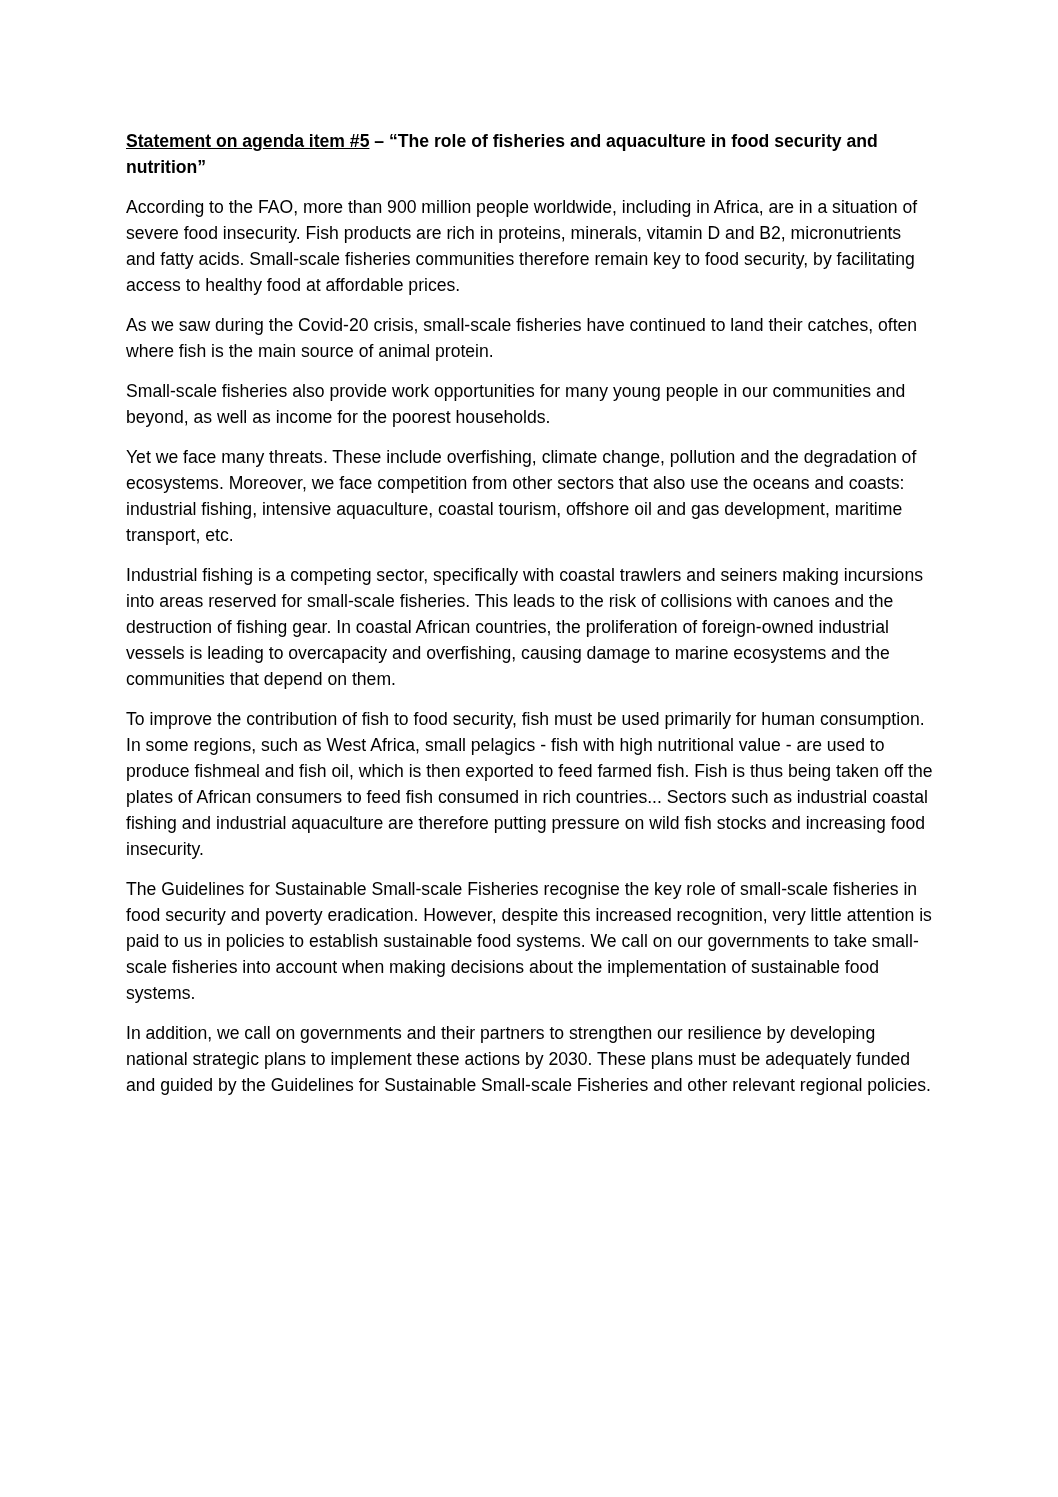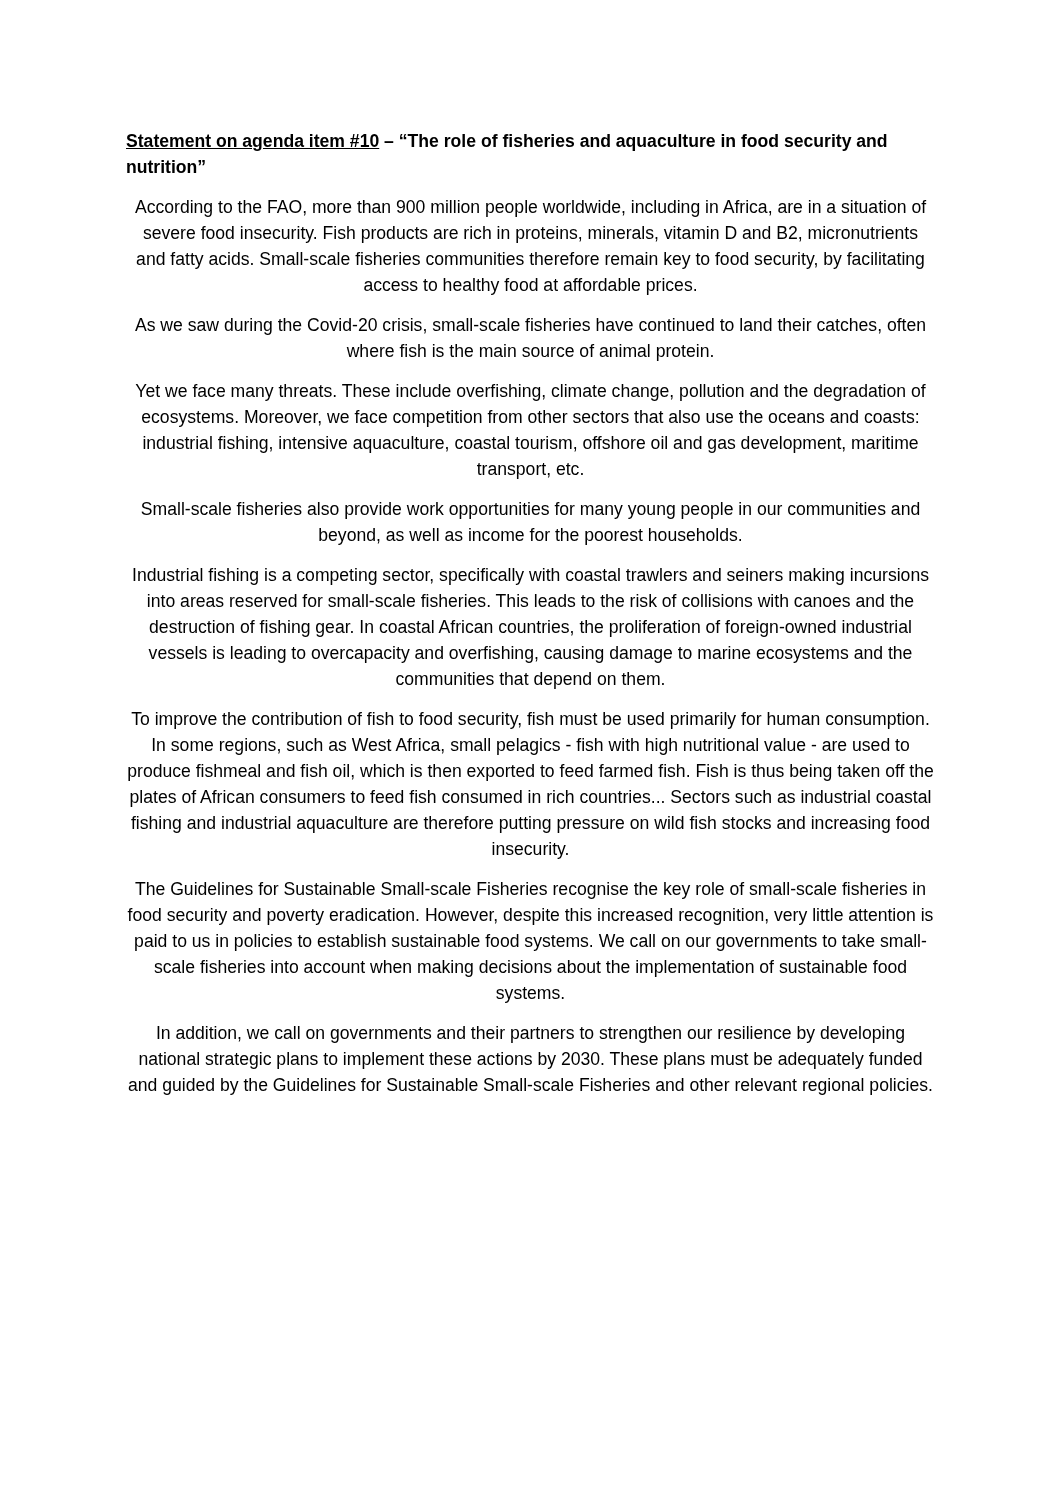--- a/index.html
+++ b/index.html
@@ -4,28 +4,28 @@
 <style>
   html, body { margin: 0; padding: 0; background: #ffffff; }
   body { width: 1058px; height: 1497px; position: relative; overflow: hidden; }
   .page {
     position: absolute; left: 126px; top: 128px; width: 812px;
     font-family: "Liberation Sans", sans-serif;
     color: #000; font-size: 17.6px; line-height: 26px;
   }
   .title { font-weight: bold; font-size: 17.6px; line-height: 26px; margin: 0 0 14px 0; }
   .title .u { text-decoration: underline; }
-  p { margin: 0 3px 14px 0; text-align: center; }
+  p { margin: 0 3px 14px 0; }
 </style>
 </head>
 <body>
 
 <div class="page">
-  <div class="title"><span class="u">Statement on agenda item #10</span><span> – “The role of fisheries and aquaculture in food security and nutrition”</span></div>
+  <div class="title"><span class="u">Statement on agenda item #5</span><span> – “The role of fisheries and aquaculture in food security and nutrition”</span></div>
   <p>According to the FAO, more than 900 million people worldwide, including in Africa, are in a situation of severe food insecurity. Fish products are rich in proteins, minerals, vitamin D and B2, micronutrients and fatty acids. Small-scale fisheries communities therefore remain key to food security, by facilitating access to healthy food at affordable prices.</p>
   <p>As we saw during the Covid-20 crisis, small-scale fisheries have continued to land their catches, often where fish is the main source of animal protein.</p>
+  <p>Small-scale fisheries also provide work opportunities for many young people in our communities and beyond, as well as income for the poorest households.</p>
   <p>Yet we face many threats. These include overfishing, climate change, pollution and the degradation of ecosystems. Moreover, we face competition from other sectors that also use the oceans and coasts: industrial fishing, intensive aquaculture, coastal tourism, offshore oil and gas development, maritime transport, etc.</p>
-  <p>Small-scale fisheries also provide work opportunities for many young people in our communities and beyond, as well as income for the poorest households.</p>
   <p>Industrial fishing is a competing sector, specifically with coastal trawlers and seiners making incursions into areas reserved for small-scale fisheries. This leads to the risk of collisions with canoes and the destruction of fishing gear. In coastal African countries, the proliferation of foreign-owned industrial vessels is leading to overcapacity and overfishing, causing damage to marine ecosystems and the communities that depend on them.</p>
   <p>To improve the contribution of fish to food security, fish must be used primarily for human consumption. In some regions, such as West Africa, small pelagics - fish with high nutritional value - are used to produce fishmeal and fish oil, which is then exported to feed farmed fish. Fish is thus being taken off the plates of African consumers to feed fish consumed in rich countries... Sectors such as industrial coastal fishing and industrial aquaculture are therefore putting pressure on wild fish stocks and increasing food insecurity.</p>
   <p>The Guidelines for Sustainable Small-scale Fisheries recognise the key role of small-scale fisheries in food security and poverty eradication. However, despite this increased recognition, very little attention is paid to us in policies to establish sustainable food systems. We call on our governments to take small-scale fisheries into account when making decisions about the implementation of sustainable food systems.</p>
   <p>In addition, we call on governments and their partners to strengthen our resilience by developing national strategic plans to implement these actions by 2030. These plans must be adequately funded and guided by the Guidelines for Sustainable Small-scale Fisheries and other relevant regional policies.</p>
 </div>
 
 </body></html>

